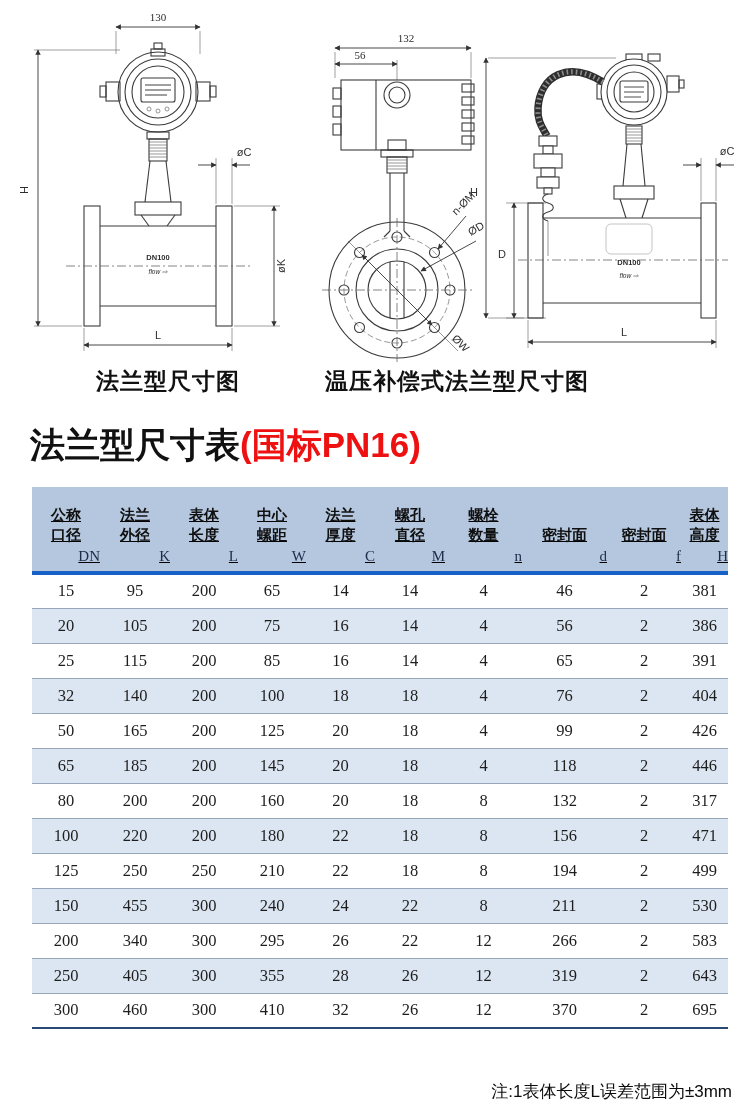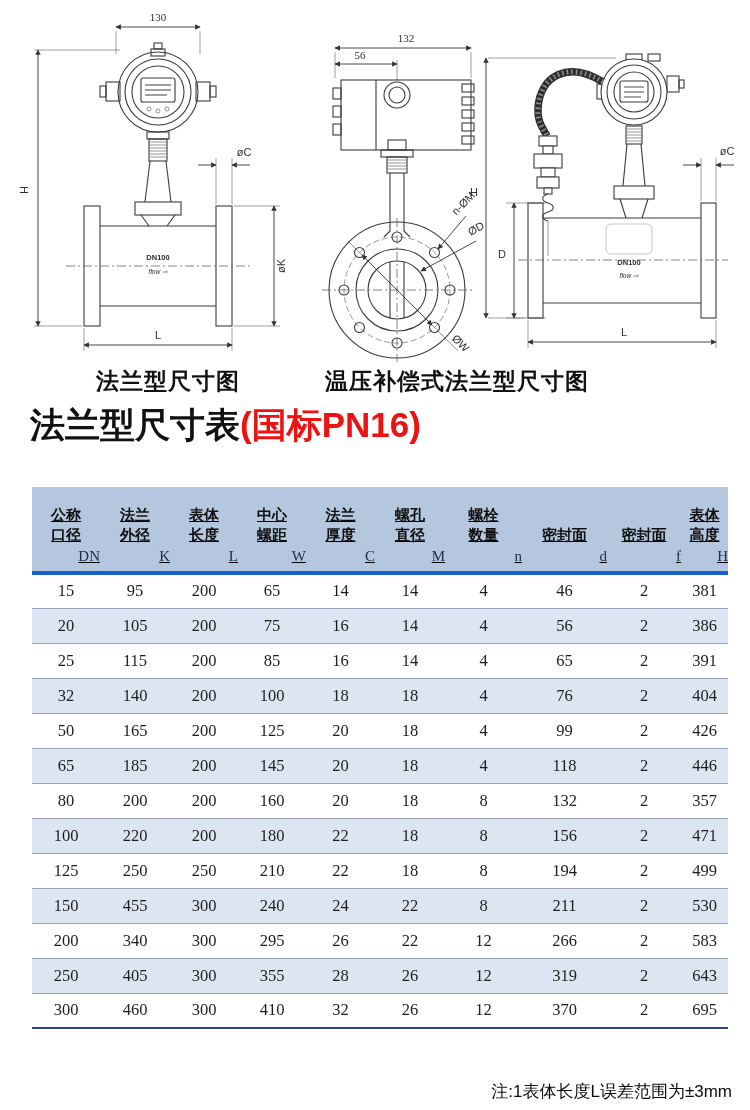--- a/index.html
+++ b/index.html
@@ -26,21 +26,21 @@
   .partf{stroke:#3b3b3b;fill:#ffffff;stroke-width:1.1;}
   .thin{stroke:#6a6a6a;stroke-width:.7;fill:none;}
   .ext{stroke:#777;stroke-width:.7;}
   .dim{stroke:#333;stroke-width:.9;}
   .cl{stroke:#666;stroke-width:.8;stroke-dasharray:9 3 2 3;}
 
   .cap{position:absolute;font-size:23px;font-weight:600;color:#111;letter-spacing:1px;}
   .cap1{left:83px;top:366px;width:170px;text-align:center;}
   .cap2{left:314px;top:366px;width:286px;text-align:center;}
 
-  .title{position:absolute;left:30px;top:402px;font-size:35px;font-weight:700;color:#111;white-space:nowrap;}
+  .title{position:absolute;left:30px;top:422px;font-size:35px;font-weight:700;color:#111;white-space:nowrap;}
   .title .hl{color:var(--accent-red);}
 
   
   .tbl-wrap{position:absolute;left:32px;top:487px;width:696px;}
   table{border-collapse:collapse;width:696px;table-layout:fixed;}
   thead th{background:var(--header-bg);height:86px;vertical-align:bottom;padding-bottom:6px;
            border-bottom:4px solid var(--accent-bar);font-weight:700;text-decoration:underline;}
   thead .cn{white-space:pre-line;font-size:15px;line-height:1.35;color:#101010;}
   thead .letter{font-family:"Liberation Serif",serif;font-weight:400;font-size:15px;color:#1c2b49;margin-top:3px;text-align:right;}
   tbody td{height:35px;text-align:center;font-family:"Liberation Serif",serif;font-size:16.5px;color:#1d1d1d;}
@@ -466,21 +466,21 @@
           <tr>
             <td>80</td>
             <td>200</td>
             <td>200</td>
             <td>160</td>
             <td>20</td>
             <td>18</td>
             <td>8</td>
             <td>132</td>
             <td>2</td>
-            <td>357</td>
+            <td>317</td>
           </tr>
           <tr>
             <td>100</td>
             <td>220</td>
             <td>200</td>
             <td>180</td>
             <td>22</td>
             <td>18</td>
             <td>8</td>
             <td>156</td>

